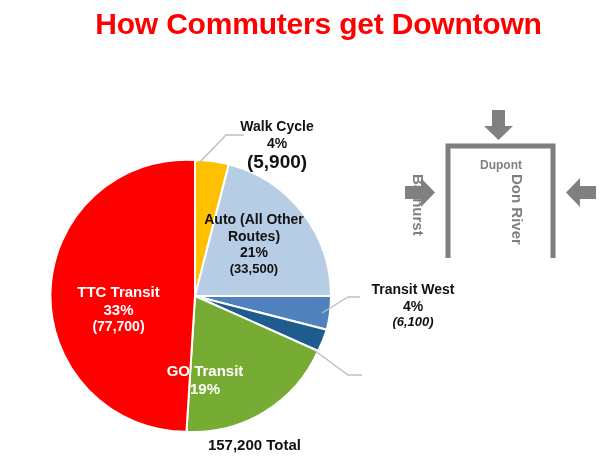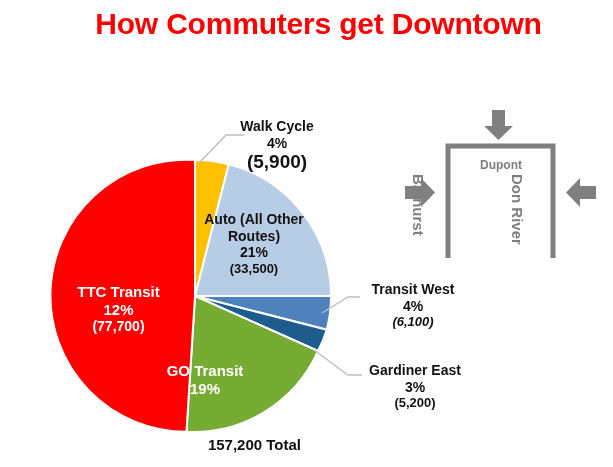--- a/index.html
+++ b/index.html
@@ -160,21 +160,21 @@
 
     <path d="M 195 296 L 186.46 431.73 A 136 136 0 1 1 195 160 Z" fill="#FF0000" stroke="#ffffff" stroke-width="2"></path>
 
     <polyline points="199,163 226,135 244,135" fill="none" stroke="#BFBFBF" stroke-width="1.4"></polyline>
     <polyline points="322,313 348,297 360,297" fill="none" stroke="#BFBFBF" stroke-width="1.4"></polyline>
     <polyline points="314,350 348,375 362,375" fill="none" stroke="#BFBFBF" stroke-width="1.4"></polyline>
   </svg>
 
   <div class="slice-label" id="label-ttc">
     <span class="nm">TTC Transit</span>
-    <span class="pct">12%</span>
+    <span class="pct">33%</span>
     <span class="abs">(77,700)</span>
   </div>
 
   <div class="slice-label" id="label-go">
     <span class="nm">GO Transit</span>
     <span class="pct">19%</span>
   </div>
 
   <div class="slice-label" id="label-auto">
     <span class="nm">Auto (All Other Routes)</span>
@@ -187,25 +187,20 @@
     <span class="pct">4%</span>
     <span class="abs">(5,900)</span>
   </div>
 
   <div class="slice-label" id="label-gw">
     <span class="nm">Transit West</span>
     <span class="pct">4%</span>
     <span class="abs">(6,100)</span>
   </div>
 
-  <div class="slice-label" id="label-ge">
-    <span class="nm">Gardiner East</span>
-    <span class="pct">3%</span>
-    <span class="abs">(5,200)</span>
-  </div>
 
   <div id="label-total">157,200 Total</div>
 </div>
 
 <div id="cordon">
   <svg id="cordon-svg" width="213" height="185" viewBox="0 0 213 185">
 
     <polyline points="48,162 48,50 153,50 153,162" fill="none" stroke="#7F7F7F" stroke-width="5"></polyline>
 
     <path d="M 92 14 L 105 14 L 105 30 L 113 30 L 98.5 44 L 84 30 L 92 30 Z" fill="#808080"></path>

